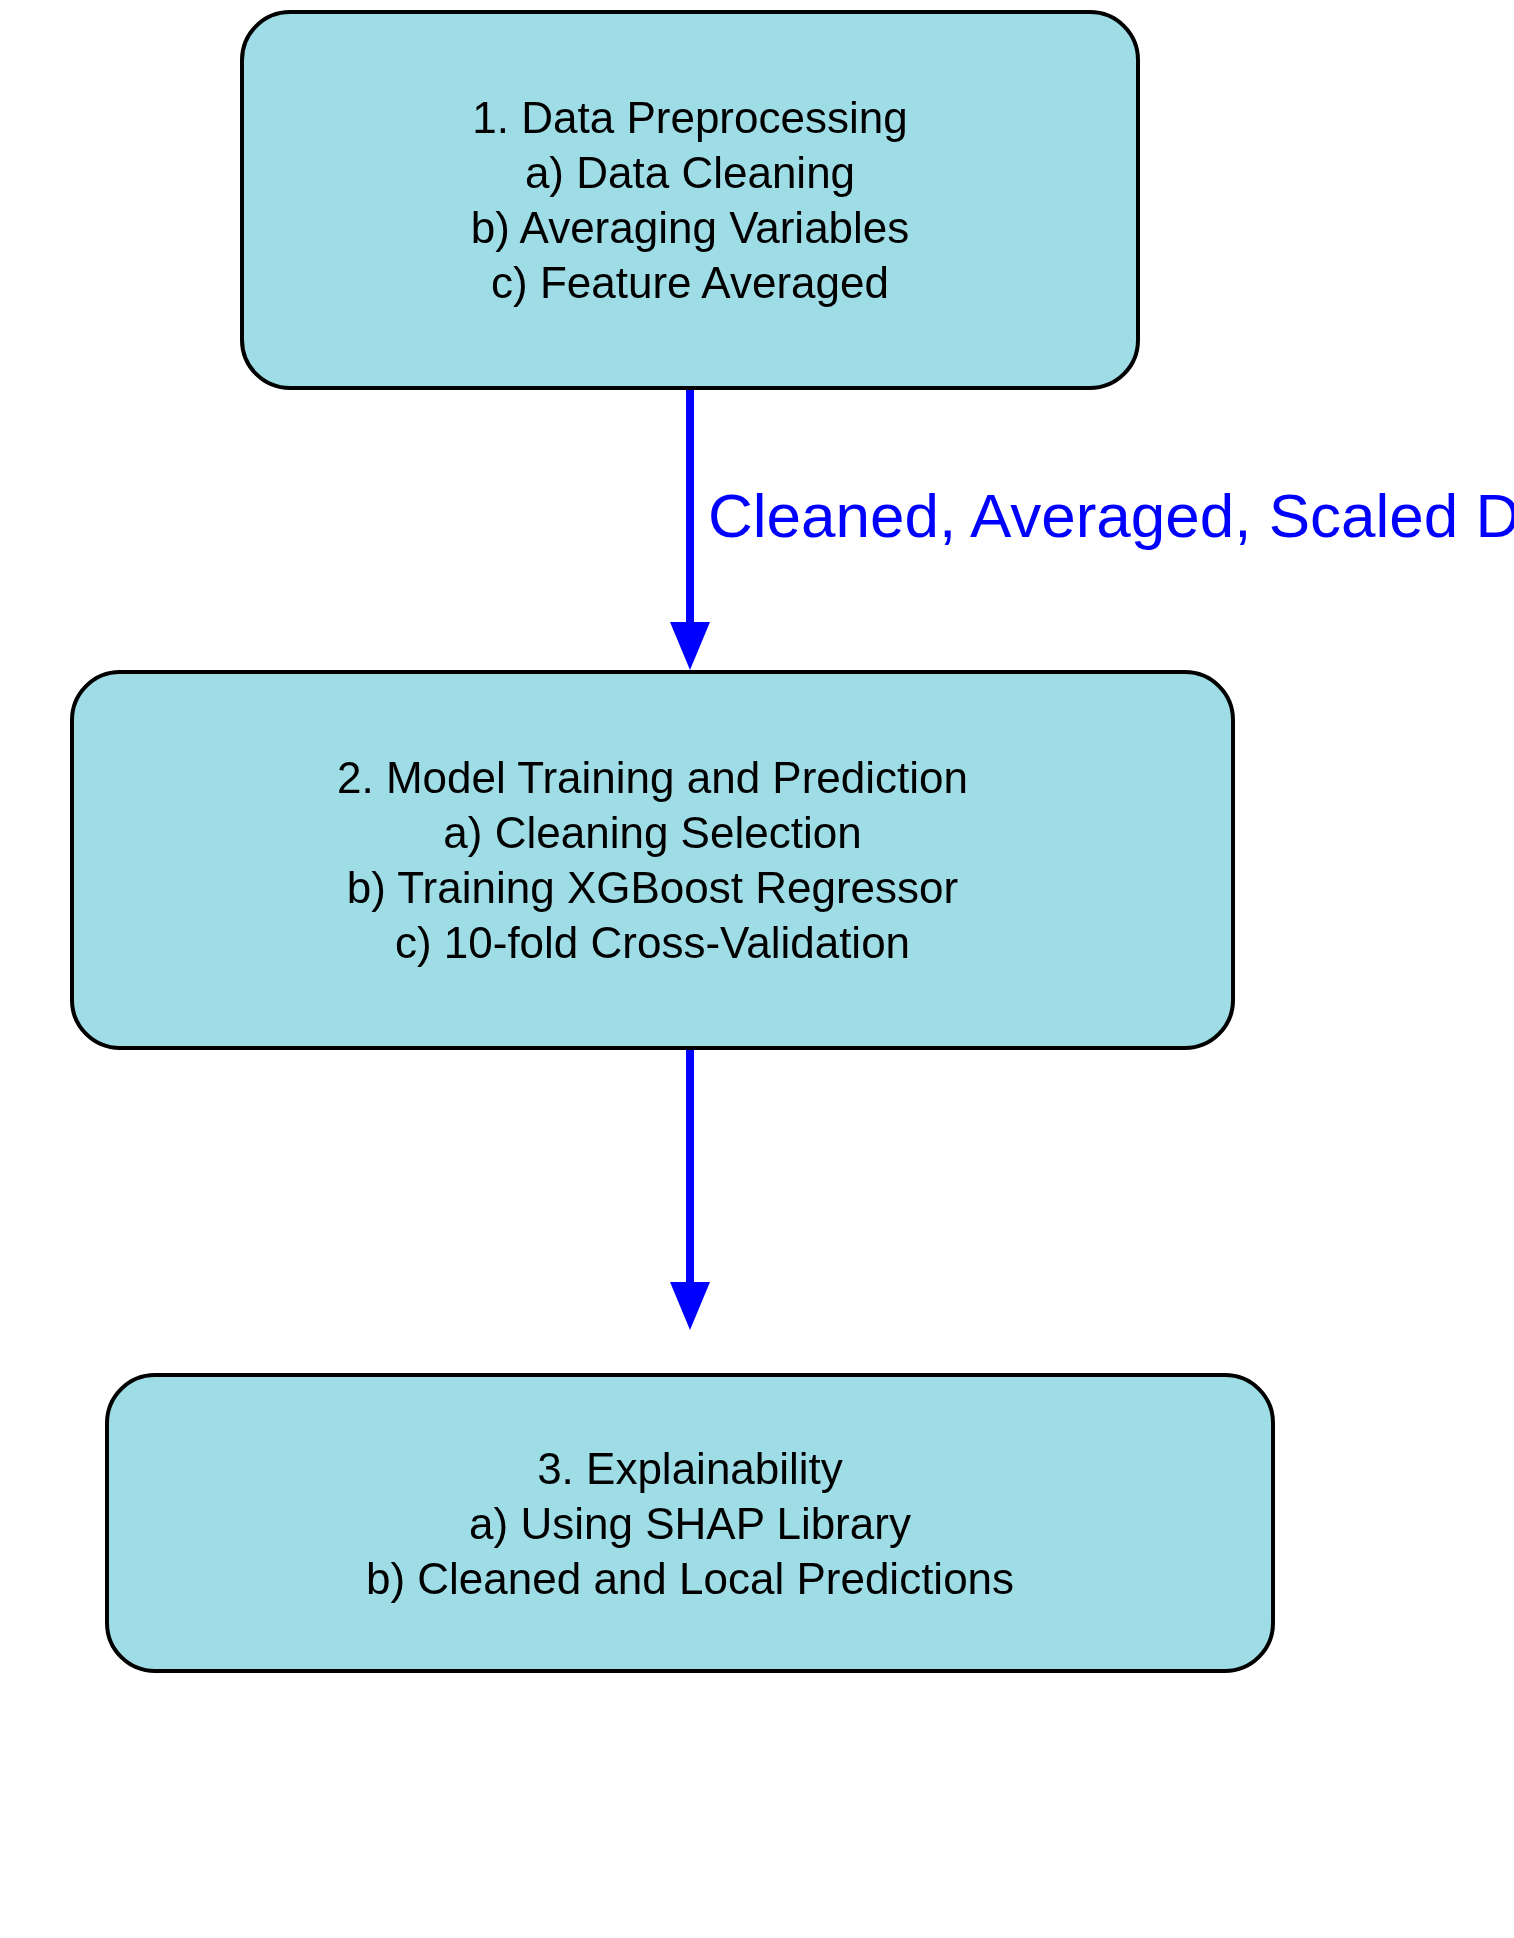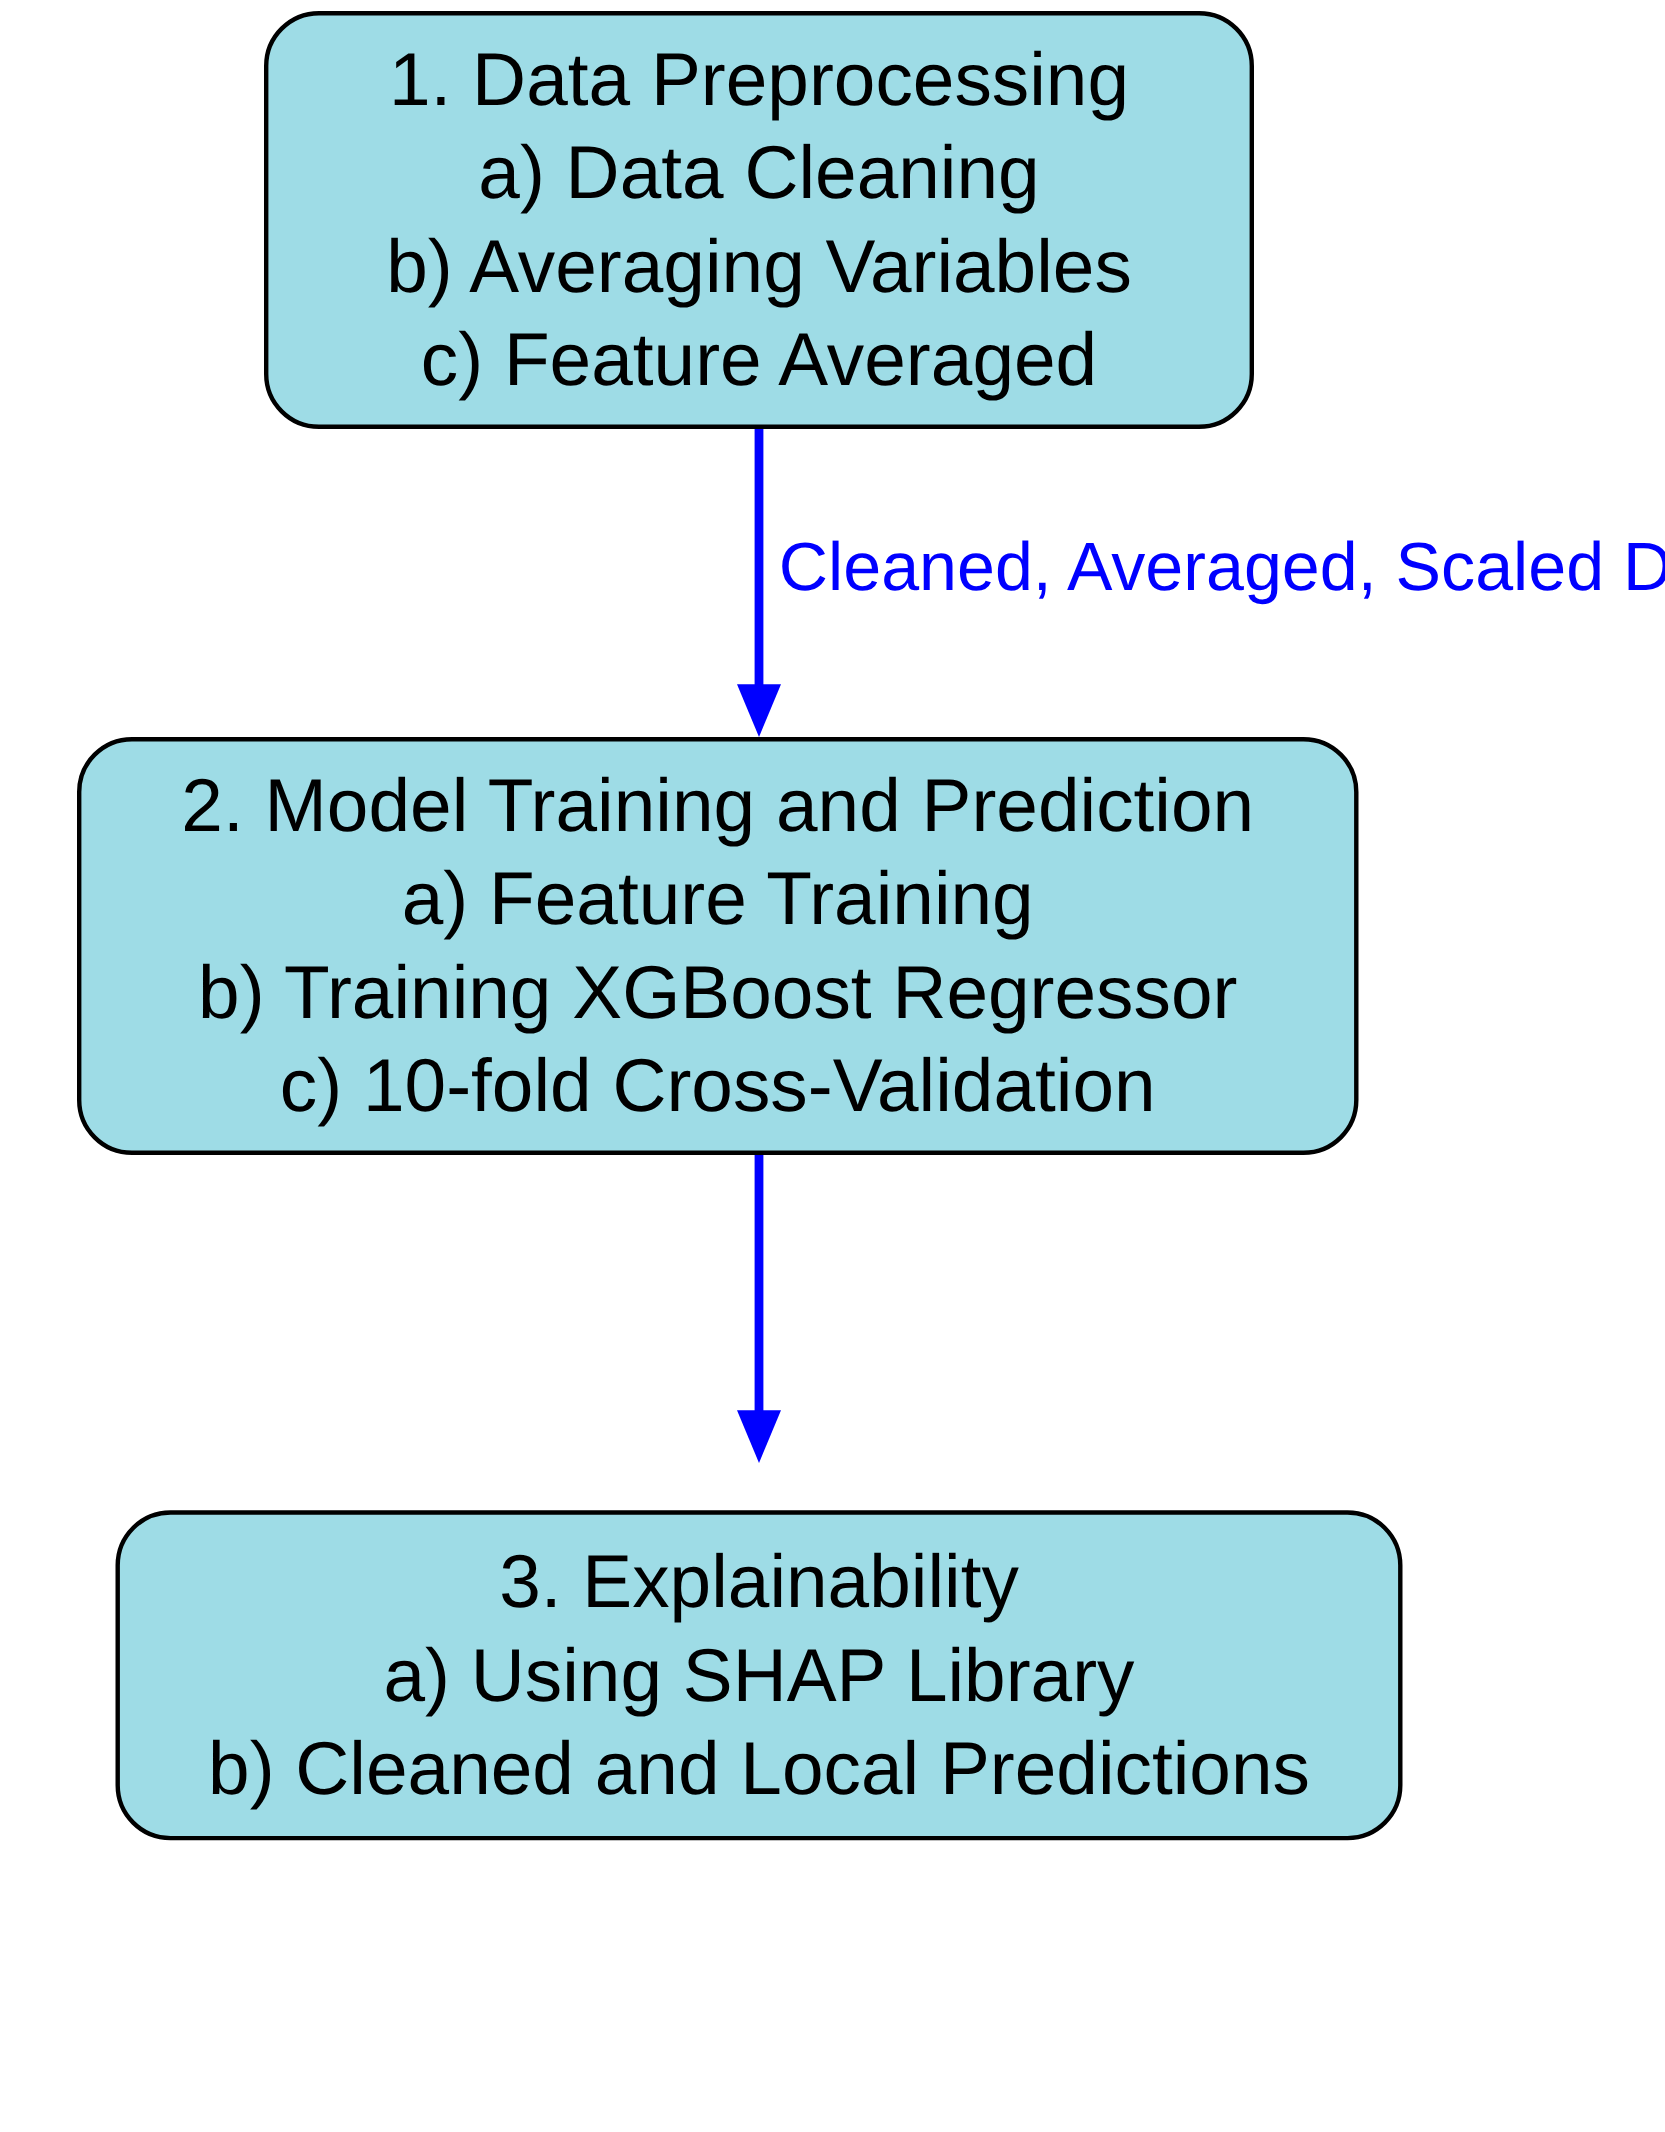--- a/index.html
+++ b/index.html
@@ -21,21 +21,21 @@
     background: #9edce6;
     border: 4px solid #000000;
     border-radius: 50px;
     box-sizing: border-box;
     color: #000000;
     text-align: center;
     display: flex;
     flex-direction: column;
     justify-content: center;
     align-items: center;
-    font-size: 68px;
+    font-size: 44px;
     line-height: 1.25;
     padding: 10px 0;
   }
   .node .line { white-space: nowrap; }
   .edge-label {
     position: absolute;
     color: #0000ff;
     font-size: 62px;
     white-space: nowrap;
   }
@@ -57,21 +57,21 @@
   </div>
 
   <svg class="arrow" style="left:670px; top:390px;" width="40" height="280">
     <line x1="20" y1="0" x2="20" y2="240" stroke="#0000ff" stroke-width="8"></line>
     <polygon points="20,280 0,232 40,232" fill="#0000ff"></polygon>
   </svg>
   <div class="edge-label" style="left:708px; top:480px;">Cleaned, Averaged, Scaled D</div>
 
   <div class="node" style="left:70px; top:670px; width:1165px; height:380px;">
     <span class="line">2. Model Training and Prediction</span>
-    <span class="line">a) Feature Training</span>
+    <span class="line">a) Cleaning Selection</span>
     <span class="line">b) Training XGBoost Regressor</span>
     <span class="line">c) 10-fold Cross-Validation</span>
   </div>
 
   <svg class="arrow" style="left:670px; top:1050px;" width="40" height="280">
     <line x1="20" y1="0" x2="20" y2="240" stroke="#0000ff" stroke-width="8"></line>
     <polygon points="20,280 0,232 40,232" fill="#0000ff"></polygon>
   </svg>
 
   <div class="node" style="left:105px; top:1330px; width:1170px; height:300px;margin-top:43px;">

